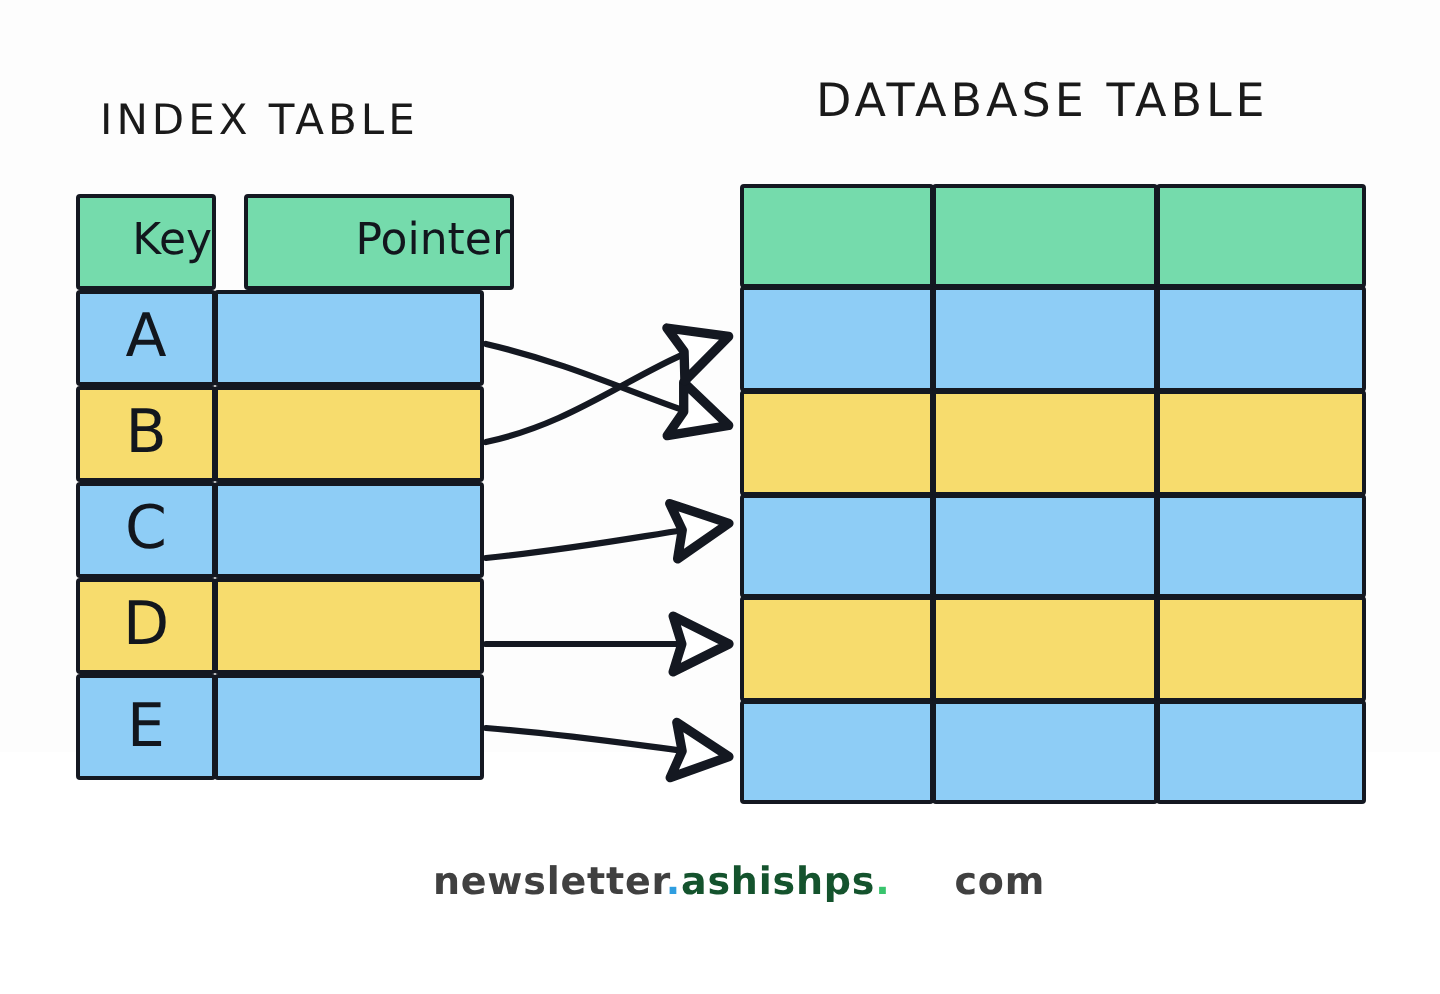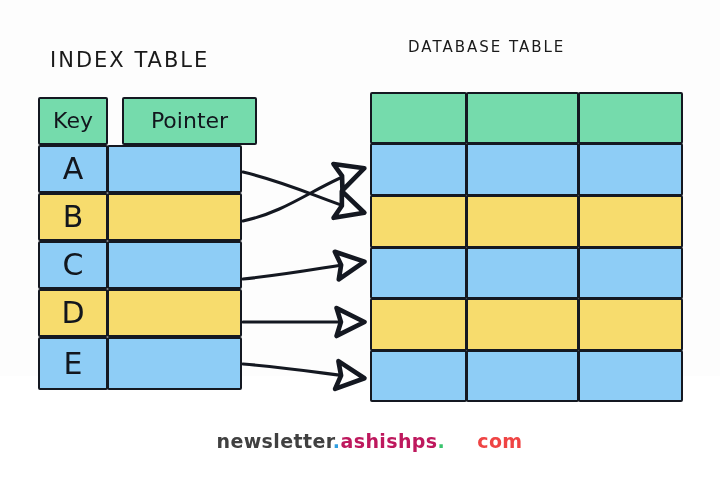--- a/index.html
+++ b/index.html
@@ -32,21 +32,21 @@
     white-space: nowrap;
   }
   #index-title {
     left: 50px;
     top: 48px;
     font-size: 21px;
   }
   #db-title {
     left: 408px;
     top: 38px;
-    font-size: 15px;
+    font-size: 23px;
   }
 
   
   .cell {
     position: absolute;
     box-sizing: border-box;
     border: 2.4px solid #141821;
     border-radius: 2px;
   }
   .cell.green  { background: #75dbac; }
@@ -56,21 +56,21 @@
   .cell-label {
     position: absolute;
     left: 0; right: 0;
     top: 50%;
     transform: translateY(-50%);
     text-align: center;
     color: #12161d;
     font-family: "DejaVu Sans", sans-serif;
     line-height: 1;
   }
-  .hdr-label { font-size: 22px; }
+  .hdr-label { font-size: 22px; text-align: right; }
   .key-label { font-size: 30px; }
 
   
   #arrow-layer {
     position: absolute;
     left: 0; top: 0;
     width: 720px;
     height: 497px;
     pointer-events: none;
   }
@@ -82,23 +82,23 @@
     top: 430px;
     text-align: center;
     font-family: "DejaVu Sans", sans-serif;
     font-size: 19px;
     font-weight: 700;
     letter-spacing: 0.4px;
     white-space: nowrap;
   }
   #footer .seg-news { color: #404040; }
   #footer .seg-dot1 { color: #2f9ee0; }
-  #footer .seg-ashi { color: #be185d; }
+  #footer .seg-ashi { color: #14532d; }
   #footer .seg-dot2 { color: #39c46d; }
-  #footer .seg-com  { color: #ef4444; margin-left: 32px; }
+  #footer .seg-com  { color: #404040; margin-left: 32px; }
 </style>
 </head>
 <body>
 
 <div id="canvas">
 
   <div class="title" id="index-title">INDEX TABLE</div>
 
   <div class="title" id="db-title">DATABASE TABLE</div>
 

